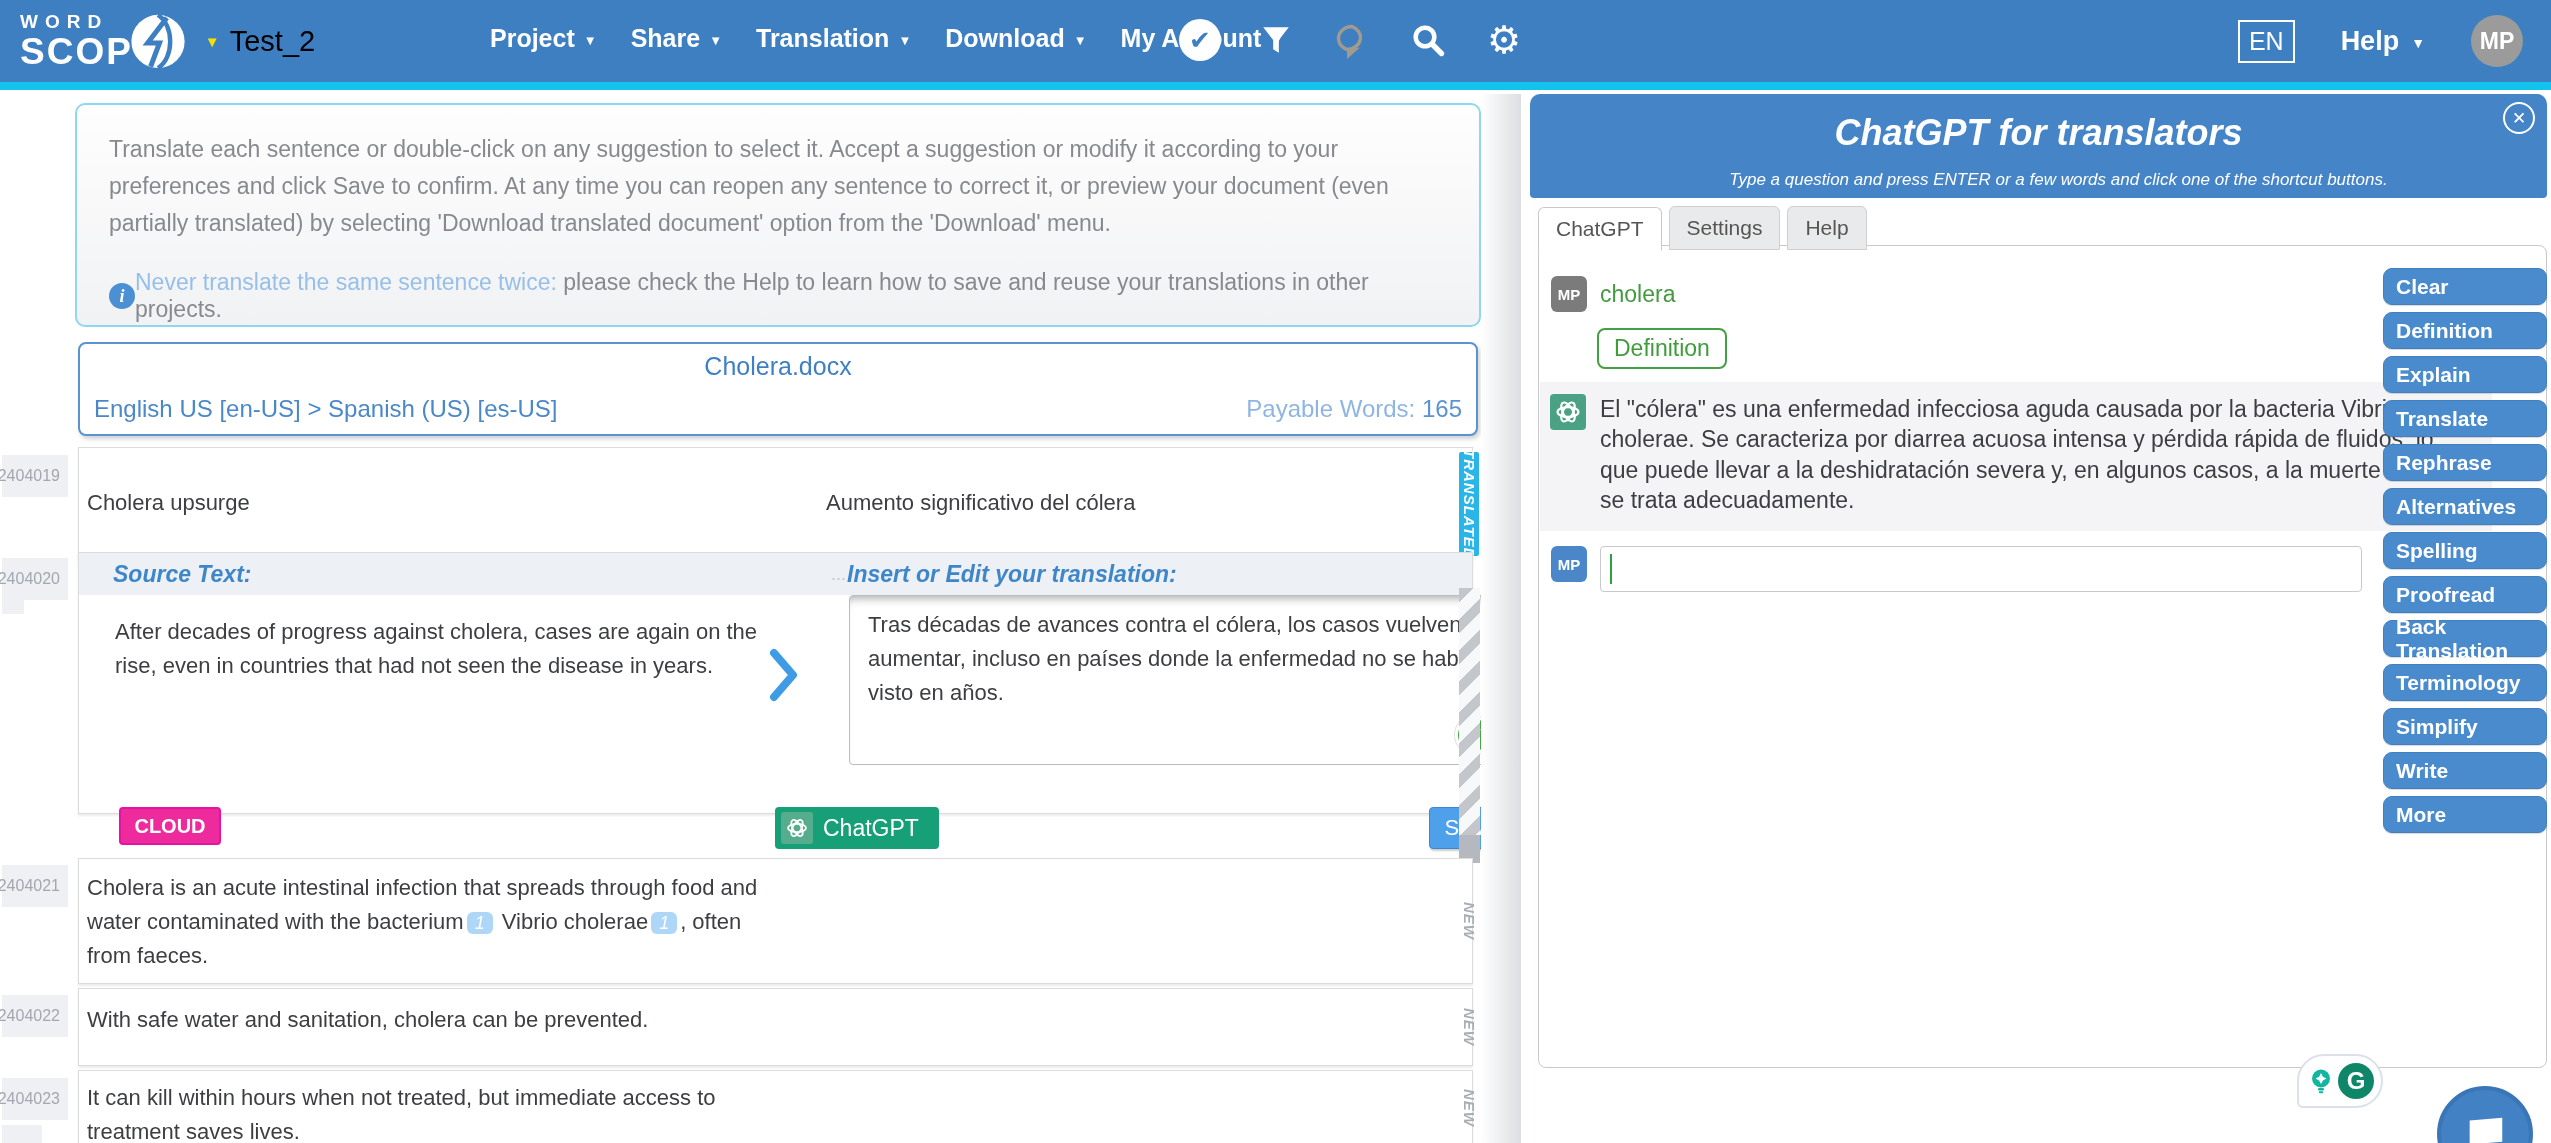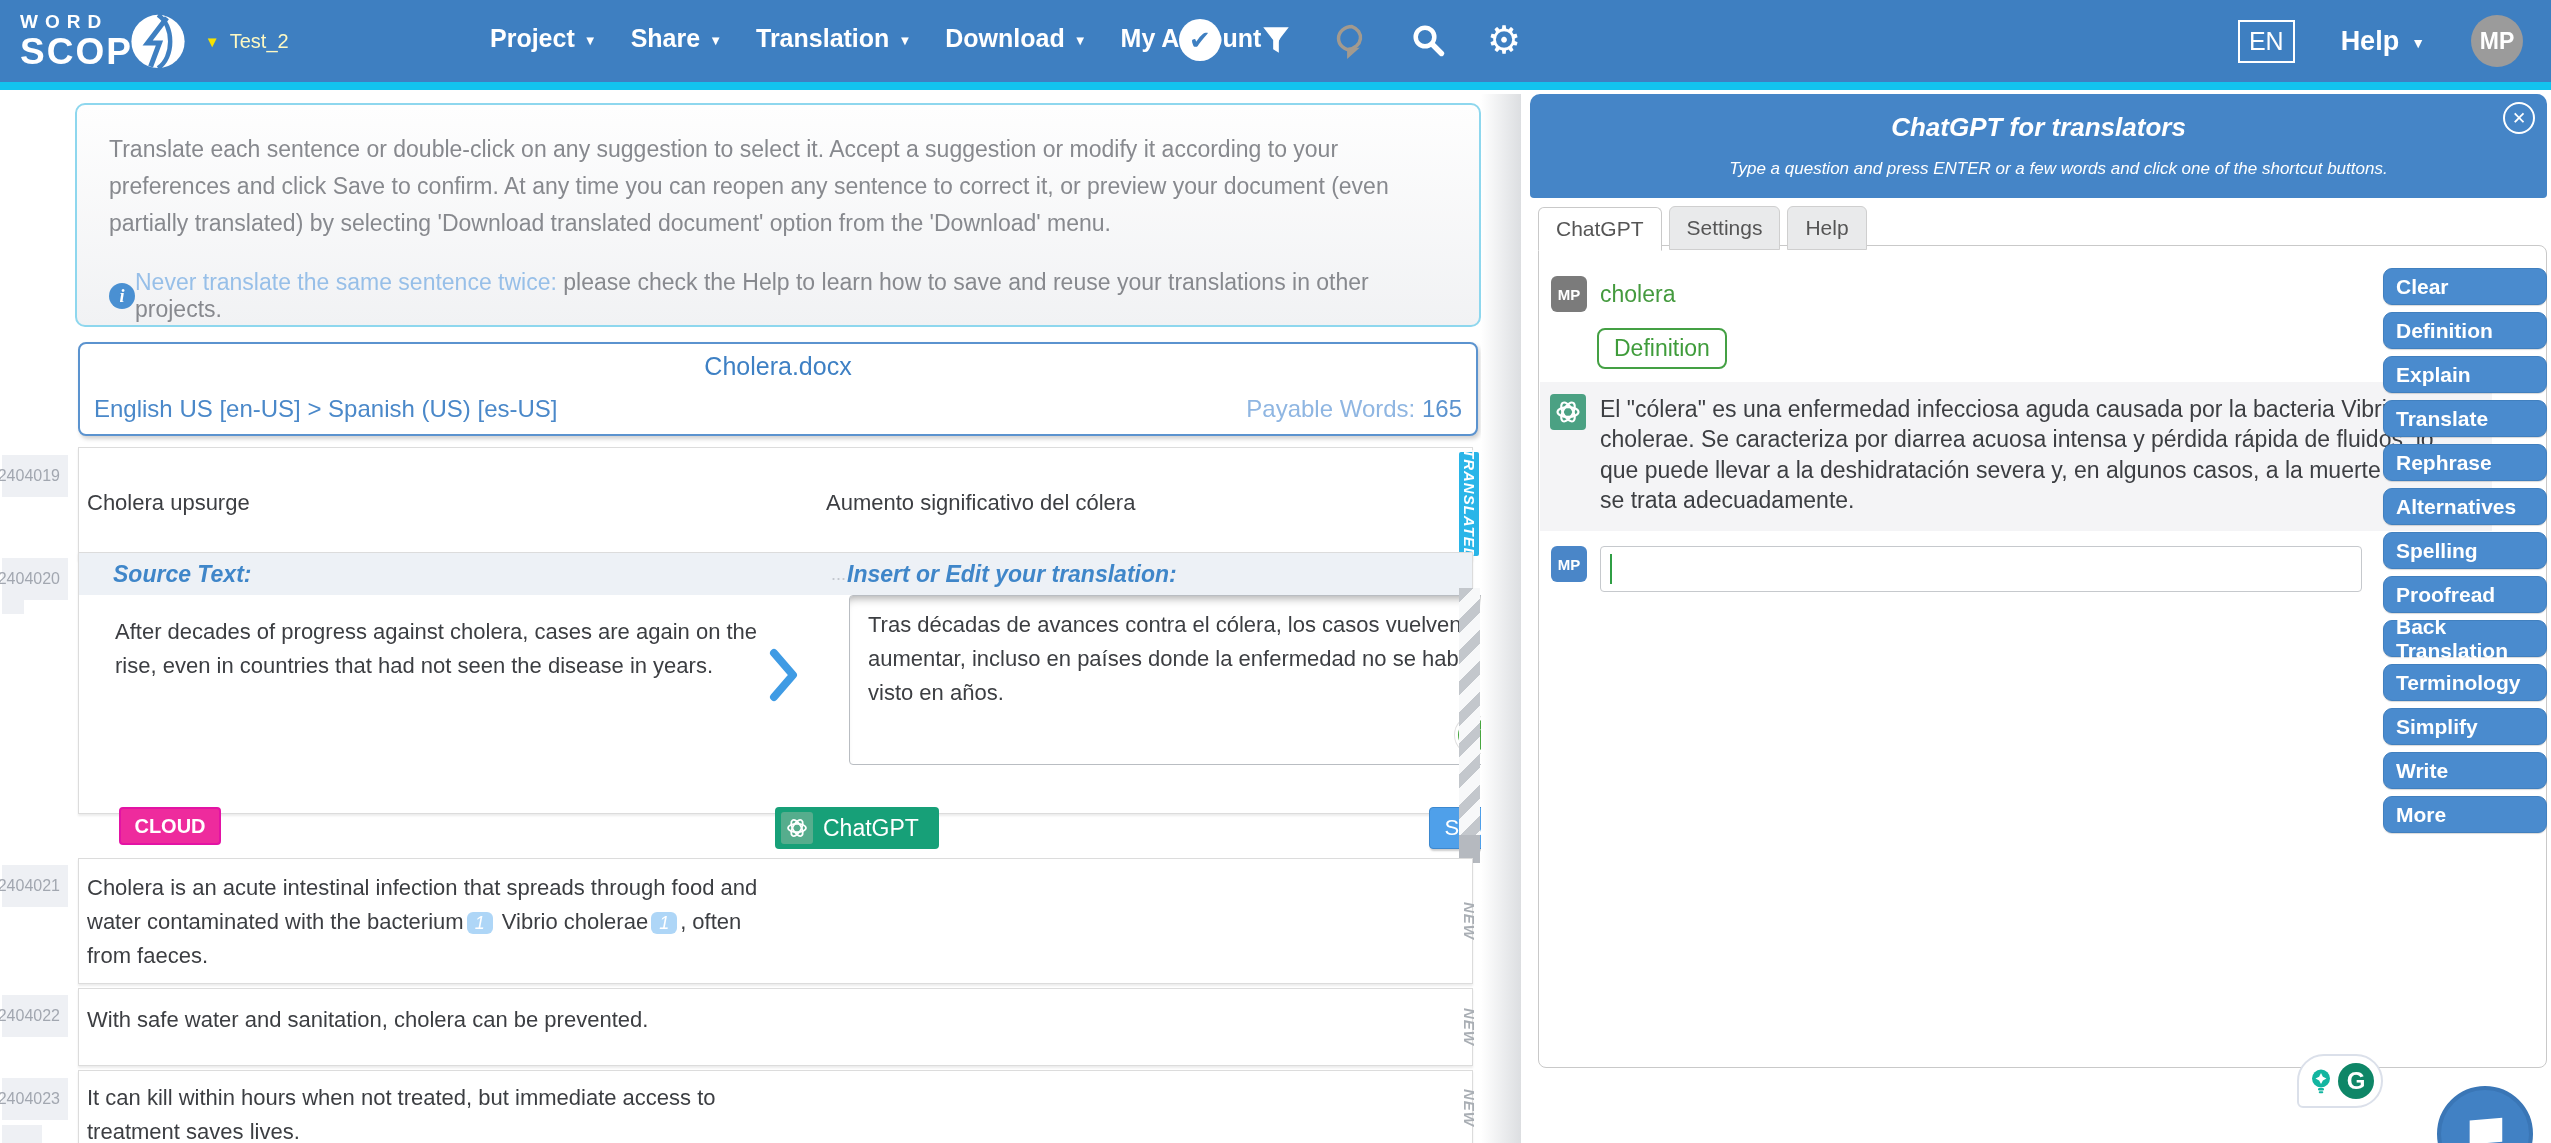--- a/index.html
+++ b/index.html
@@ -8,21 +8,21 @@
 
   
   #navbar { position:absolute; left:0; top:0; width:2551px; height:82px; background:#3e7fc1; }
   #cyan-line { position:absolute; left:0; top:82px; width:2551px; height:8px; background:#12c3ee; }
   .logo-wrap { position:absolute; left:20px; top:8px; display:flex; align-items:center; }
   .logo-text { color:#fff; line-height:1; }
   .logo-top { font-size:19px; font-weight:700; letter-spacing:7px; }
   .logo-bottom { font-size:37px; font-weight:700; letter-spacing:2px; margin-top:2px; }
   .logo-sphere { width:62px; height:68px; margin-left:-6px; margin-top:-2px; }
   .proj-caret { color:#f6e200; font-size:15px; margin:0 10px 0 16px; }
-  .proj-name { color:#fef9c3; font-size:20px; }
+  .proj-name { color:#000000; font-size:29px; }
   #nav-menus { position:absolute; left:490px; top:24px; display:flex; gap:34px; }
   .nav-menu { color:#fff; font-size:25px; font-weight:700; display:flex; align-items:center; gap:9px; cursor:pointer; }
   .nav-menu .caret { font-size:13px; margin-top:4px; }
   #nav-icons { position:absolute; left:1178px; top:18px; display:flex; gap:32px; align-items:center; }
   .nav-icon { width:44px; height:44px; display:flex; align-items:center; justify-content:center; }
   .check-circle { width:42px; height:42px; border-radius:50%; background:#fff; color:#3e7fc1;
     font-weight:700; font-size:26px; display:flex; align-items:center; justify-content:center; }
   .check-circle::before { content:"✔"; font-family:"DejaVu Sans", sans-serif; }
   .gear-glyph { color:#fff; font-size:38px; font-family:"DejaVu Sans", sans-serif; }
   #nav-right { position:absolute; right:28px; top:0; height:82px; display:flex; align-items:center; gap:46px;padding-left:40px; }
@@ -106,21 +106,21 @@
   #stripe-thumb { position:absolute; left:1459px; top:835px; width:21px; height:28px; background:#b5b9bf; }
 
   
   #edge-shadow { position:absolute; left:1481px; top:94px; width:40px; height:1049px;
     background:linear-gradient(to right,#ffffff,#dcdee1); }
 
   
   #gpt-panel { position:absolute; left:1530px; top:94px; width:1017px; height:1049px; }
   .gpt-head { position:absolute; left:0; top:0; width:1017px; height:104px; background:#4585c7;
     border-radius:10px 10px 4px 4px; }
-  .gpt-title { text-align:center; color:#fff; font-size:26px; font-weight:700; font-style:italic; margin-top:18px; }
+  .gpt-title { text-align:center; color:#fff; font-size:36px; font-weight:700; font-style:italic; margin-top:18px; }
   .gpt-sub { text-align:center; color:#fff; font-size:17px; font-style:italic; margin-top:16px;padding-left:40px; }
   .gpt-close { position:absolute; right:12px; top:8px; width:32px; height:32px; border:2px solid #fff;
     border-radius:50%; color:#fff; font-size:17px; display:flex; align-items:center; justify-content:center; }
   .gpt-close::before { content:"✕"; font-family:"DejaVu Sans", sans-serif; }
   .gpt-tabs { position:absolute; left:8px; top:112px; display:flex; gap:7px; z-index:3; }
   .gpt-tab { font-size:21px; color:#555; padding:9px 17px; border:1px solid #cfcfcf;
     border-radius:6px 6px 0 0; background:#e9eaeb; }
   .gpt-tab.active { background:#fff; border-color:#c9c9c9; border-bottom-color:#fff; position:relative; top:1px; }
   .gpt-content { position:absolute; left:8px; top:151px; width:1009px; height:823px;
     border:1px solid #c9c9c9; border-radius:0 8px 8px 8px; background:#fff; z-index:2; }

